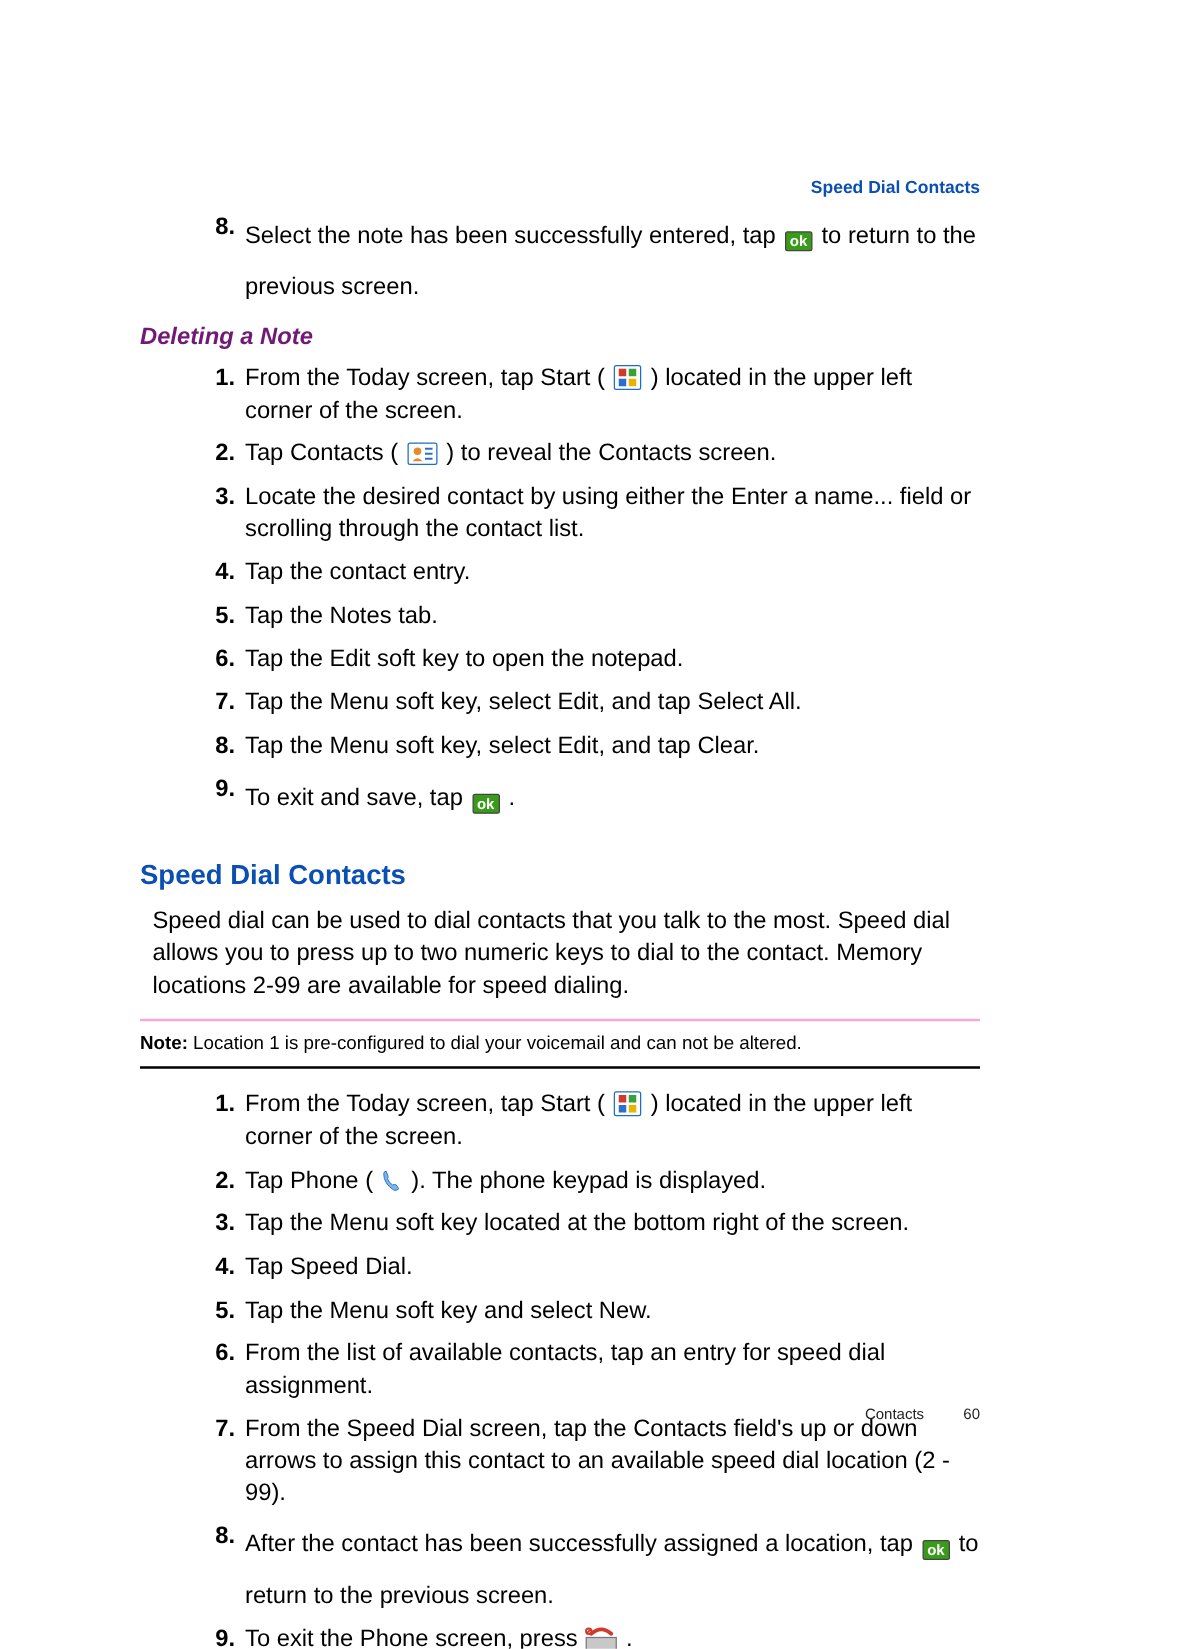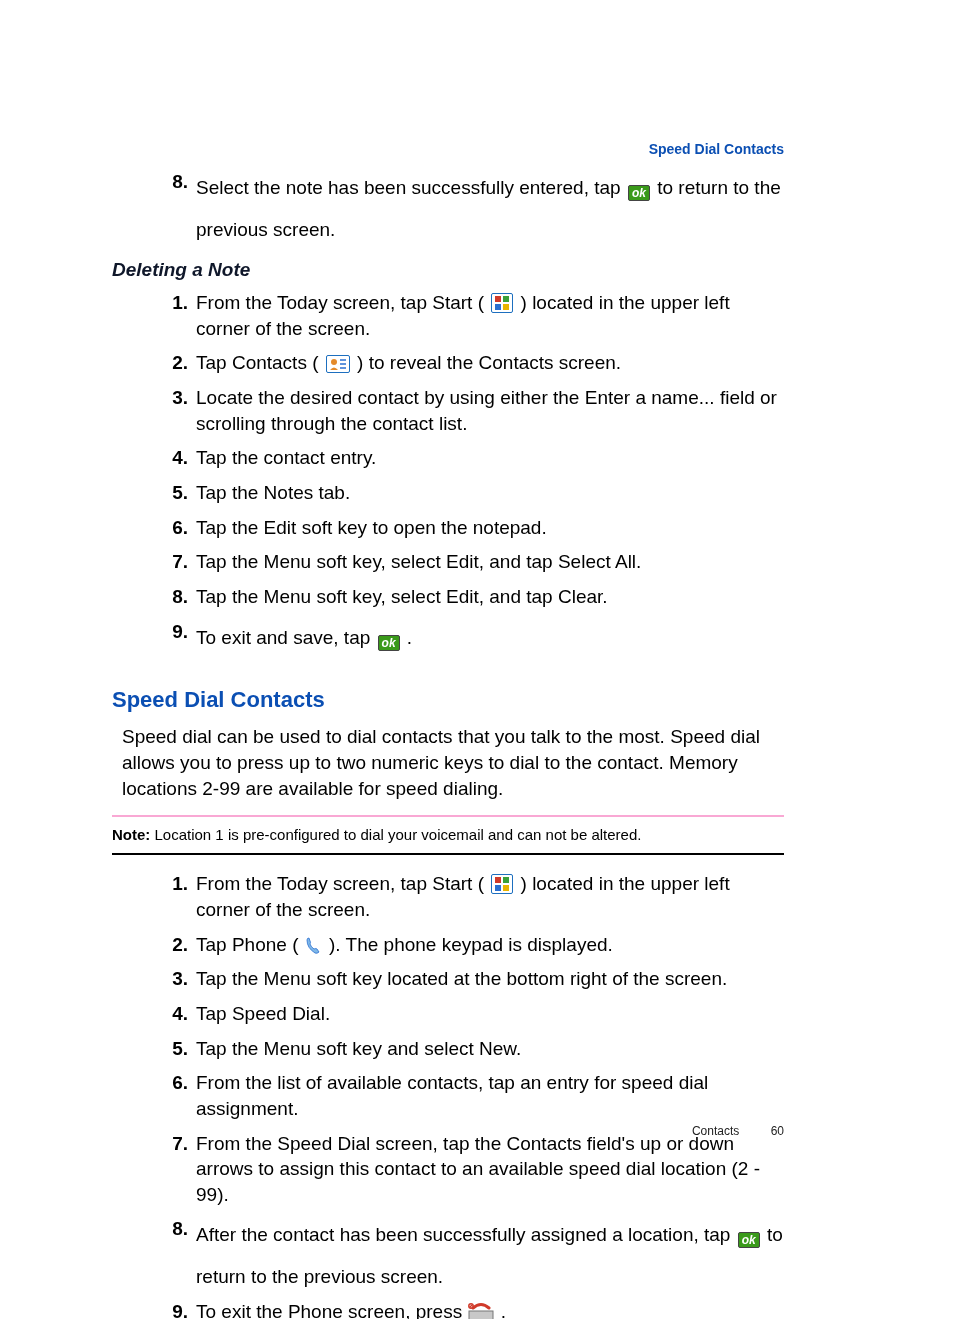--- a/index.html
+++ b/index.html
@@ -42,21 +42,21 @@
     top: 0;
     font-weight: bold;
     width: 30px;
     text-align: right;
   }
   .h3 {
     font-family: Verdana, Arial, sans-serif;
     font-weight: bold;
     font-style: italic;
     font-size: 19px;
-    color: #0f172a;
+    color: #701a75;
     margin: 10px 0 8px 0;
   }
   .h2 {
     font-family: Verdana, Arial, sans-serif;
     font-weight: bold;
     font-size: 22px;
     color: #0b4fb3;
     margin: 18px 0 10px 0;
   }
   .para {
@@ -88,21 +88,20 @@
     vertical-align: -3px;
     background: #3a9a1a;
     color: #fff;
     font-weight: bold;
     font-size: 12px;
     border: 1px solid #444;
     border-radius: 2px;
     padding: 1px 3px;
     line-height: 1;
     margin: 16px 2px;
-    font-style: italic;
   }
   .icon-box {
     display: inline-block;
     vertical-align: -4px;
     border: 1px solid #1d6fbf;
     border-radius: 2px;
     padding: 1px 2px;
     margin: 0 2px;
     line-height: 1;
   }

